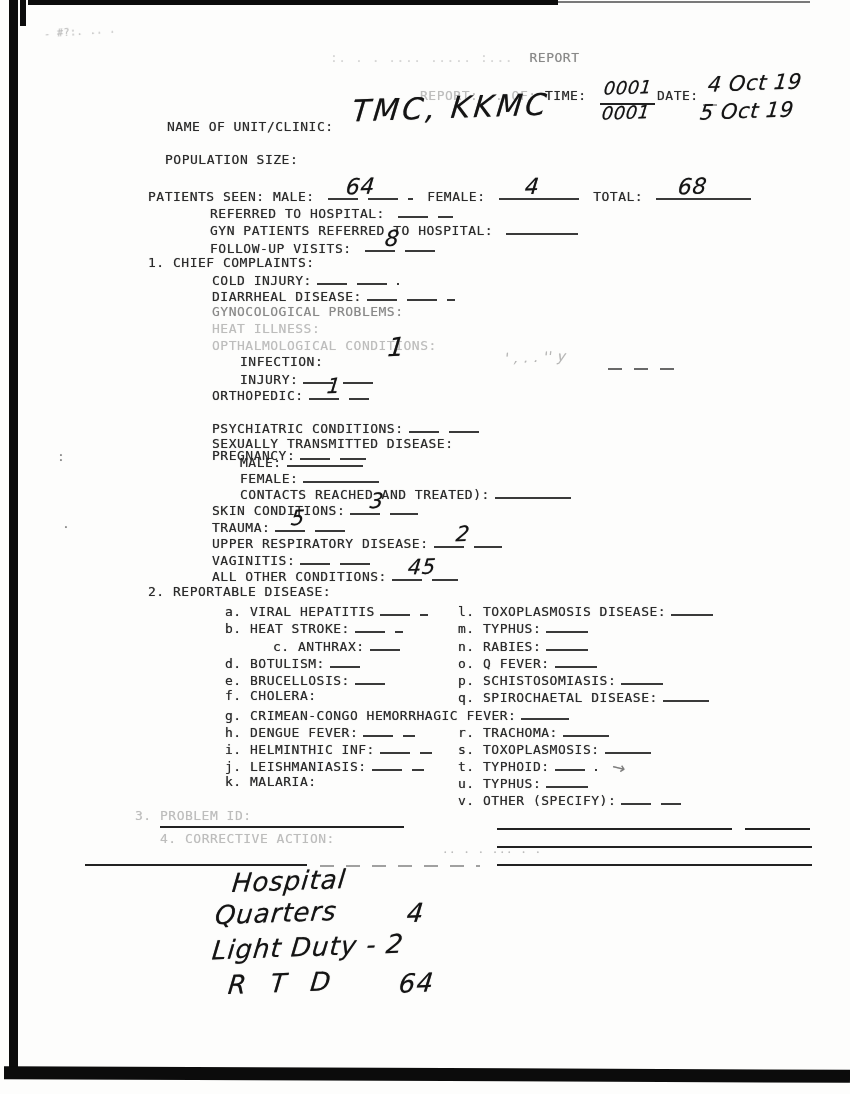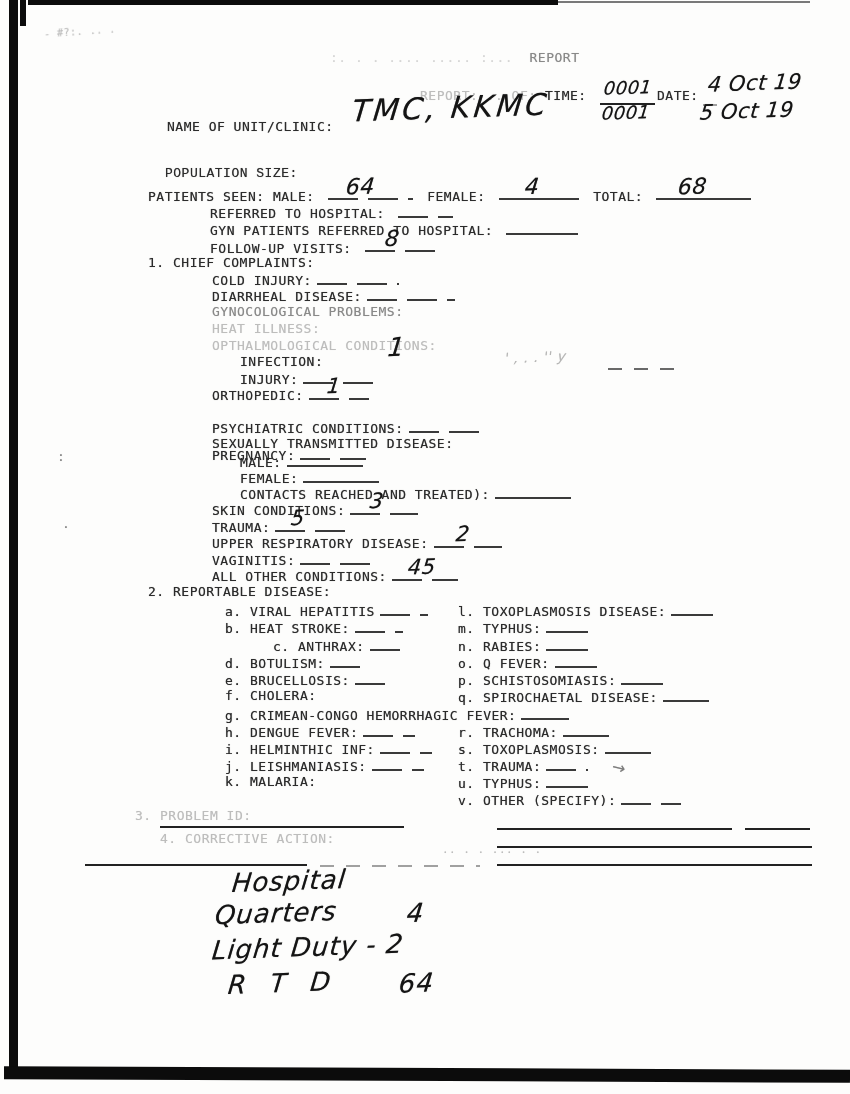--- a/index.html
+++ b/index.html
@@ -51,21 +51,21 @@
   <div class="line" style="left:604px;top:80px;"><span class="hand" style="font-size:18px;">0001</span></div>
   <div class="line" style="left:657px;top:88px;">DATE:</div>
   <div class="dashline" style="left:703px;top:104px;width:22px;"></div>
   <div class="line" style="left:708px;top:76px;"><span class="hand" style="font-size:21px;">4 Oct 19</span></div>
   <div class="line" style="left:602px;top:105px;"><span class="hand" style="font-size:18px;">0001</span></div>
   <div class="line" style="left:700px;top:104px;"><span class="hand" style="font-size:21px;">5 Oct 19</span></div>
 
   <div class="line" style="left:167px;top:119px;">NAME OF UNIT/CLINIC:</div>
   <div class="line" style="left:352px;top:100px;"><span class="hand big">TMC, KKMC</span></div>
 
-  <div class="line" style="left:165px;top:166px;font-family:Liberation Mono, monospace;">POPULATION SIZE:</div>
+  <div class="line" style="left:165px;top:152px;">POPULATION SIZE:</div>
 
   <div class="line" style="left:148px;top:186px;">
     <span>PATIENTS SEEN:</span>
     <span>MALE:</span>
     <span class="blank broken" style="width:85px;"><span class="hand inblank" style="font-size:22px;margin-left:18px;">64</span></span>
     <span style="margin-left:6px;">FEMALE:</span>
     <span class="blank" style="width:80px;"><span class="hand inblank" style="font-size:22px;margin-left:26px;">4</span></span>
     <span style="margin-left:6px;">TOTAL:</span>
     <span class="blank" style="width:95px;"><span class="hand inblank" style="font-size:22px;margin-left:22px;">68</span></span>
   </div>
@@ -124,21 +124,21 @@
   <div class="line" style="left:225px;top:688px;"><span>f. CHOLERA:</span></div>
   <div class="line" style="left:458px;top:688px;"><span>q. SPIROCHAETAL DISEASE:</span><span class="blank" style="width:46px;"></span></div>
 
   <div class="line" style="left:225px;top:706px;"><span>g. CRIMEAN-CONGO HEMORRHAGIC FEVER:</span><span class="blank" style="width:48px;"></span></div>
 
   <div class="line" style="left:225px;top:723px;"><span>h. DENGUE FEVER:</span><span class="blank broken faint" style="width:52px;"></span></div>
   <div class="line" style="left:458px;top:723px;"><span>r. TRACHOMA:</span><span class="blank" style="width:46px;"></span></div>
   <div class="line" style="left:225px;top:740px;"><span>i. HELMINTHIC INF:</span><span class="blank broken faint" style="width:52px;"></span></div>
   <div class="line" style="left:458px;top:740px;"><span>s. TOXOPLASMOSIS:</span><span class="blank" style="width:46px;"></span></div>
   <div class="line" style="left:225px;top:757px;"><span>j. LEISHMANIASIS:</span><span class="blank broken faint" style="width:52px;"></span></div>
-  <div class="line" style="left:458px;top:757px;"><span>t. TRAUMA:</span><span class="blank broken" style="width:42px;"></span></div>
+  <div class="line" style="left:458px;top:757px;"><span>t. TYPHOID:</span><span class="blank broken" style="width:42px;"></span></div>
   <div class="line f1" style="left:612px;top:760px;"><span class="hand" style="font-size:16px;transform:rotate(14deg);">→</span></div>
   <div class="line" style="left:225px;top:774px;"><span>k. MALARIA:</span></div>
   <div class="line" style="left:458px;top:774px;"><span>u. TYPHUS:</span><span class="blank" style="width:42px;"></span></div>
   <div class="line" style="left:458px;top:791px;"><span>v. OTHER (SPECIFY):</span><span class="blank broken faint" style="width:60px;"></span></div>
 
   <div class="line f2" style="left:135px;top:808px;">3. PROBLEM ID:</div>
 
   <div class="rule" style="left:497px;top:828px;width:235px;"></div>
   <div class="rule" style="left:745px;top:828px;width:65px;"></div>
   <div class="rule" style="left:497px;top:846px;width:315px;"></div>

